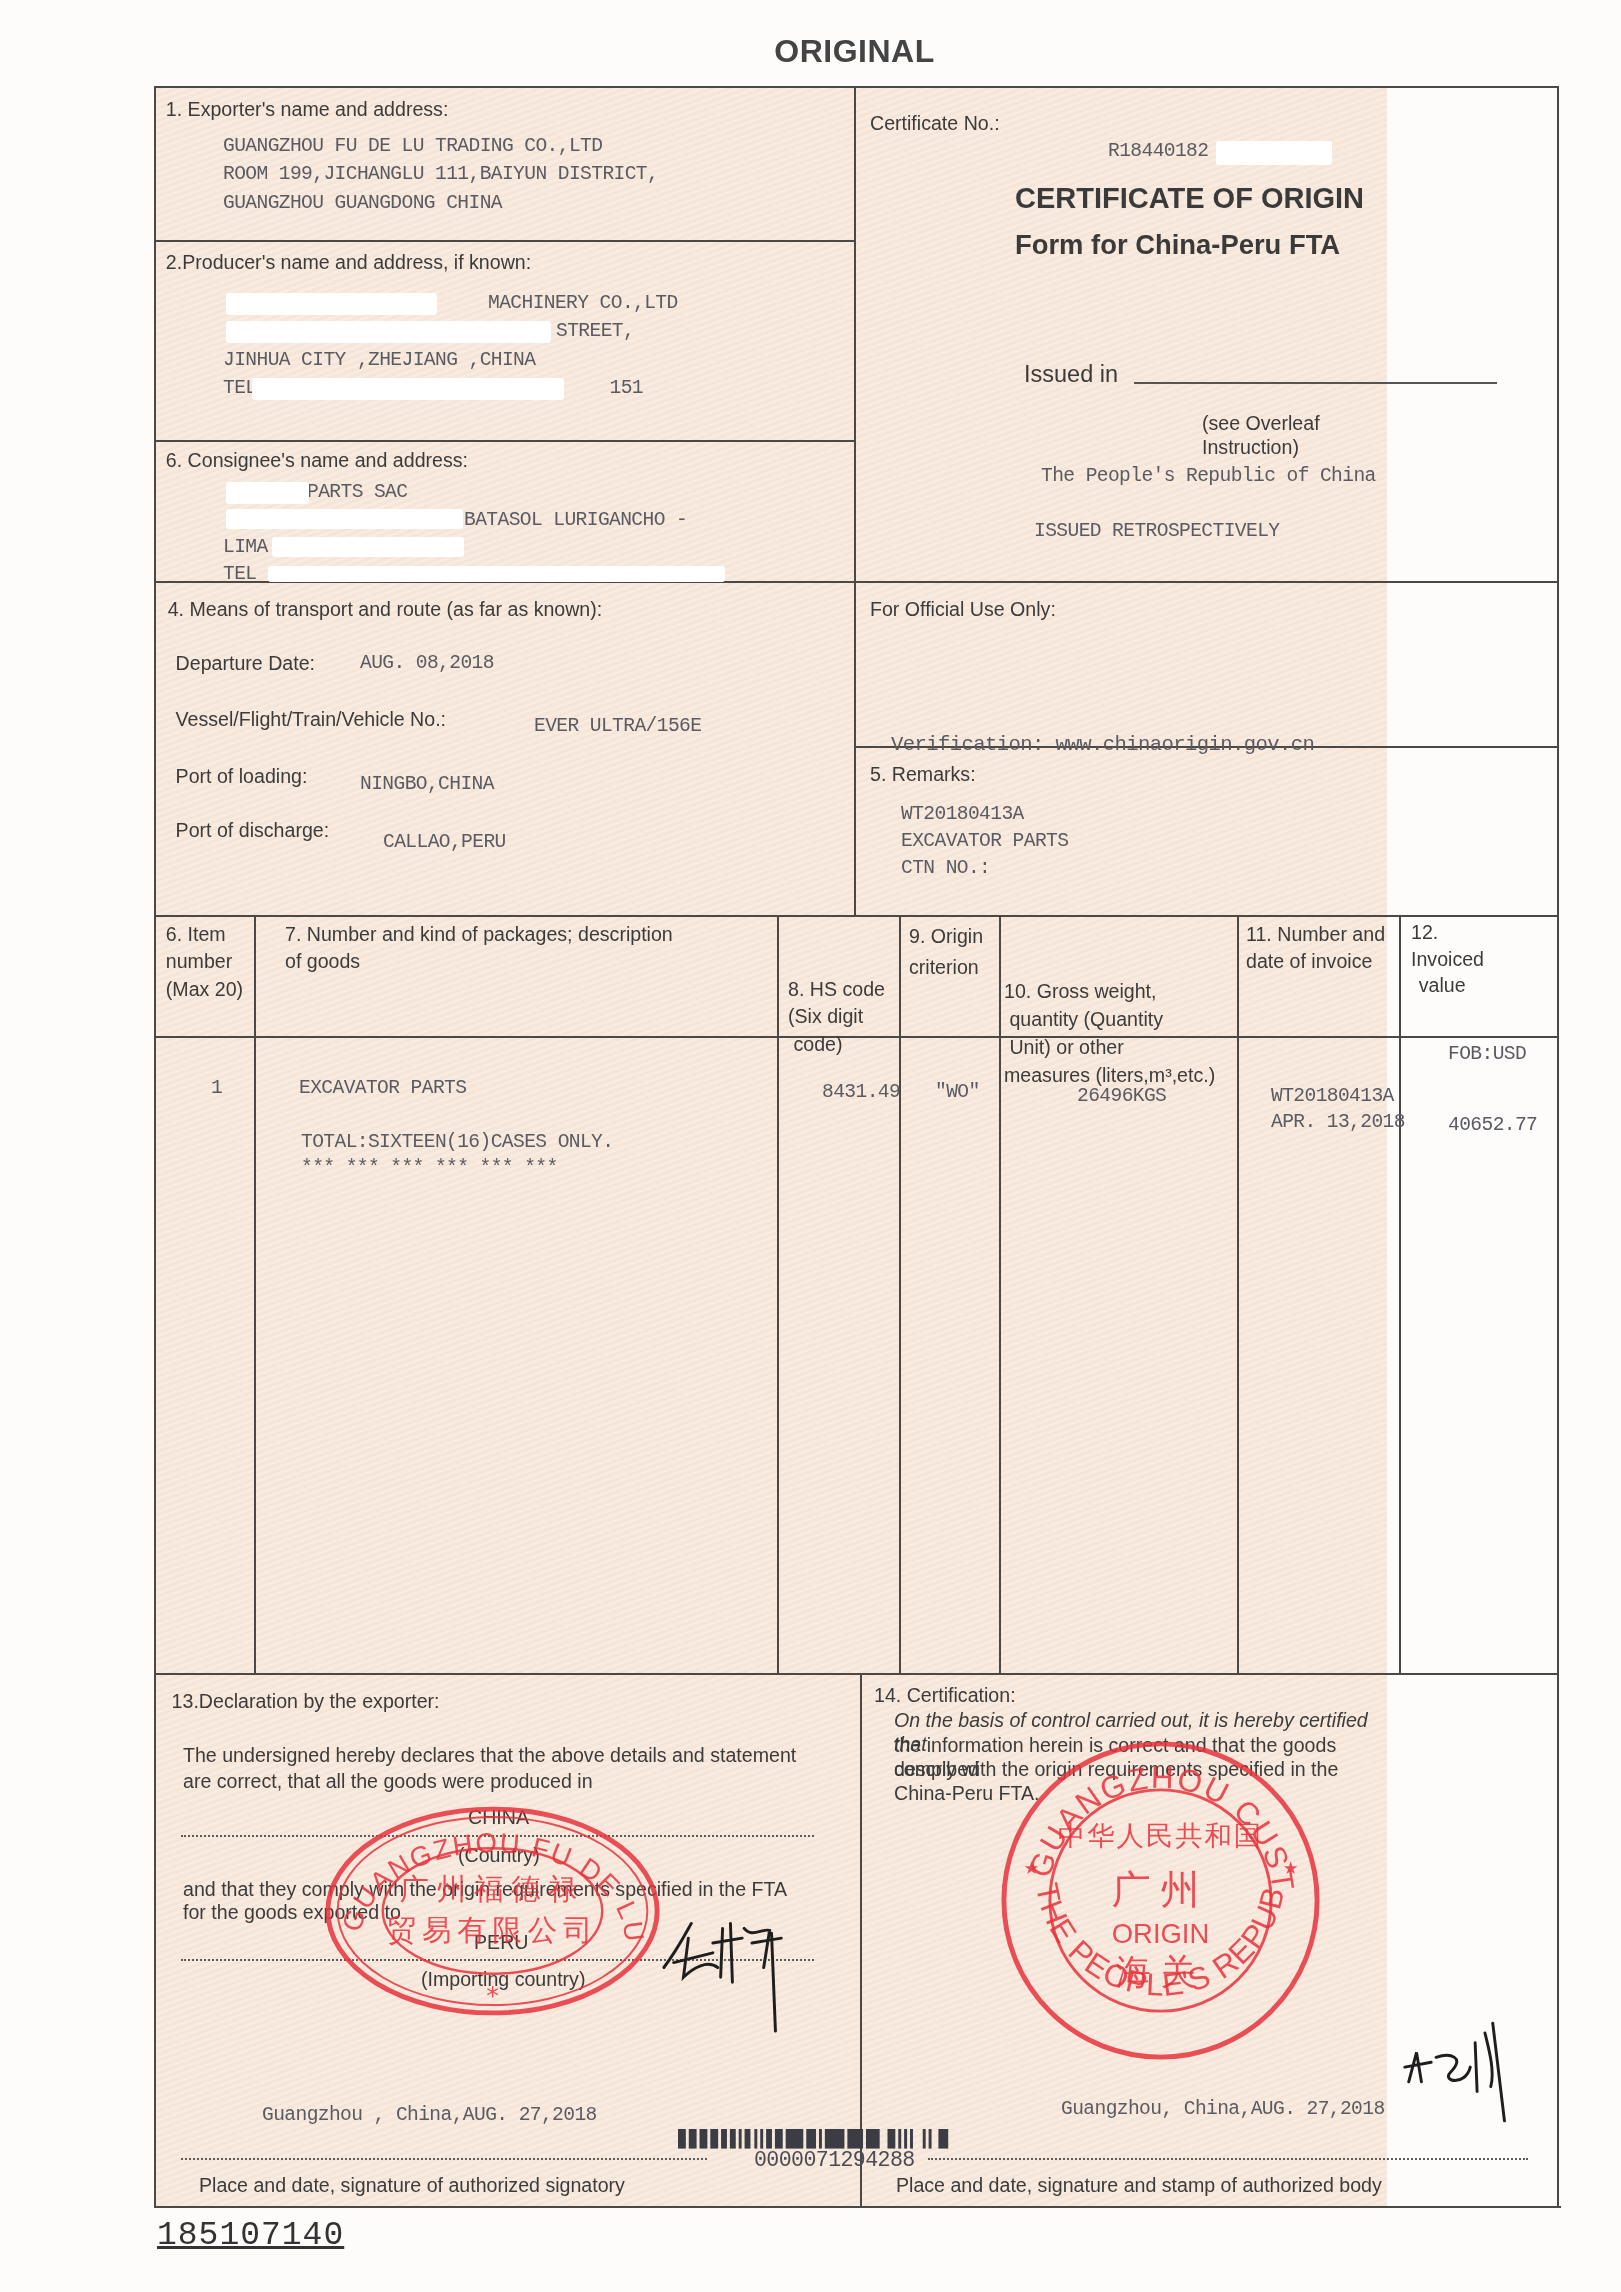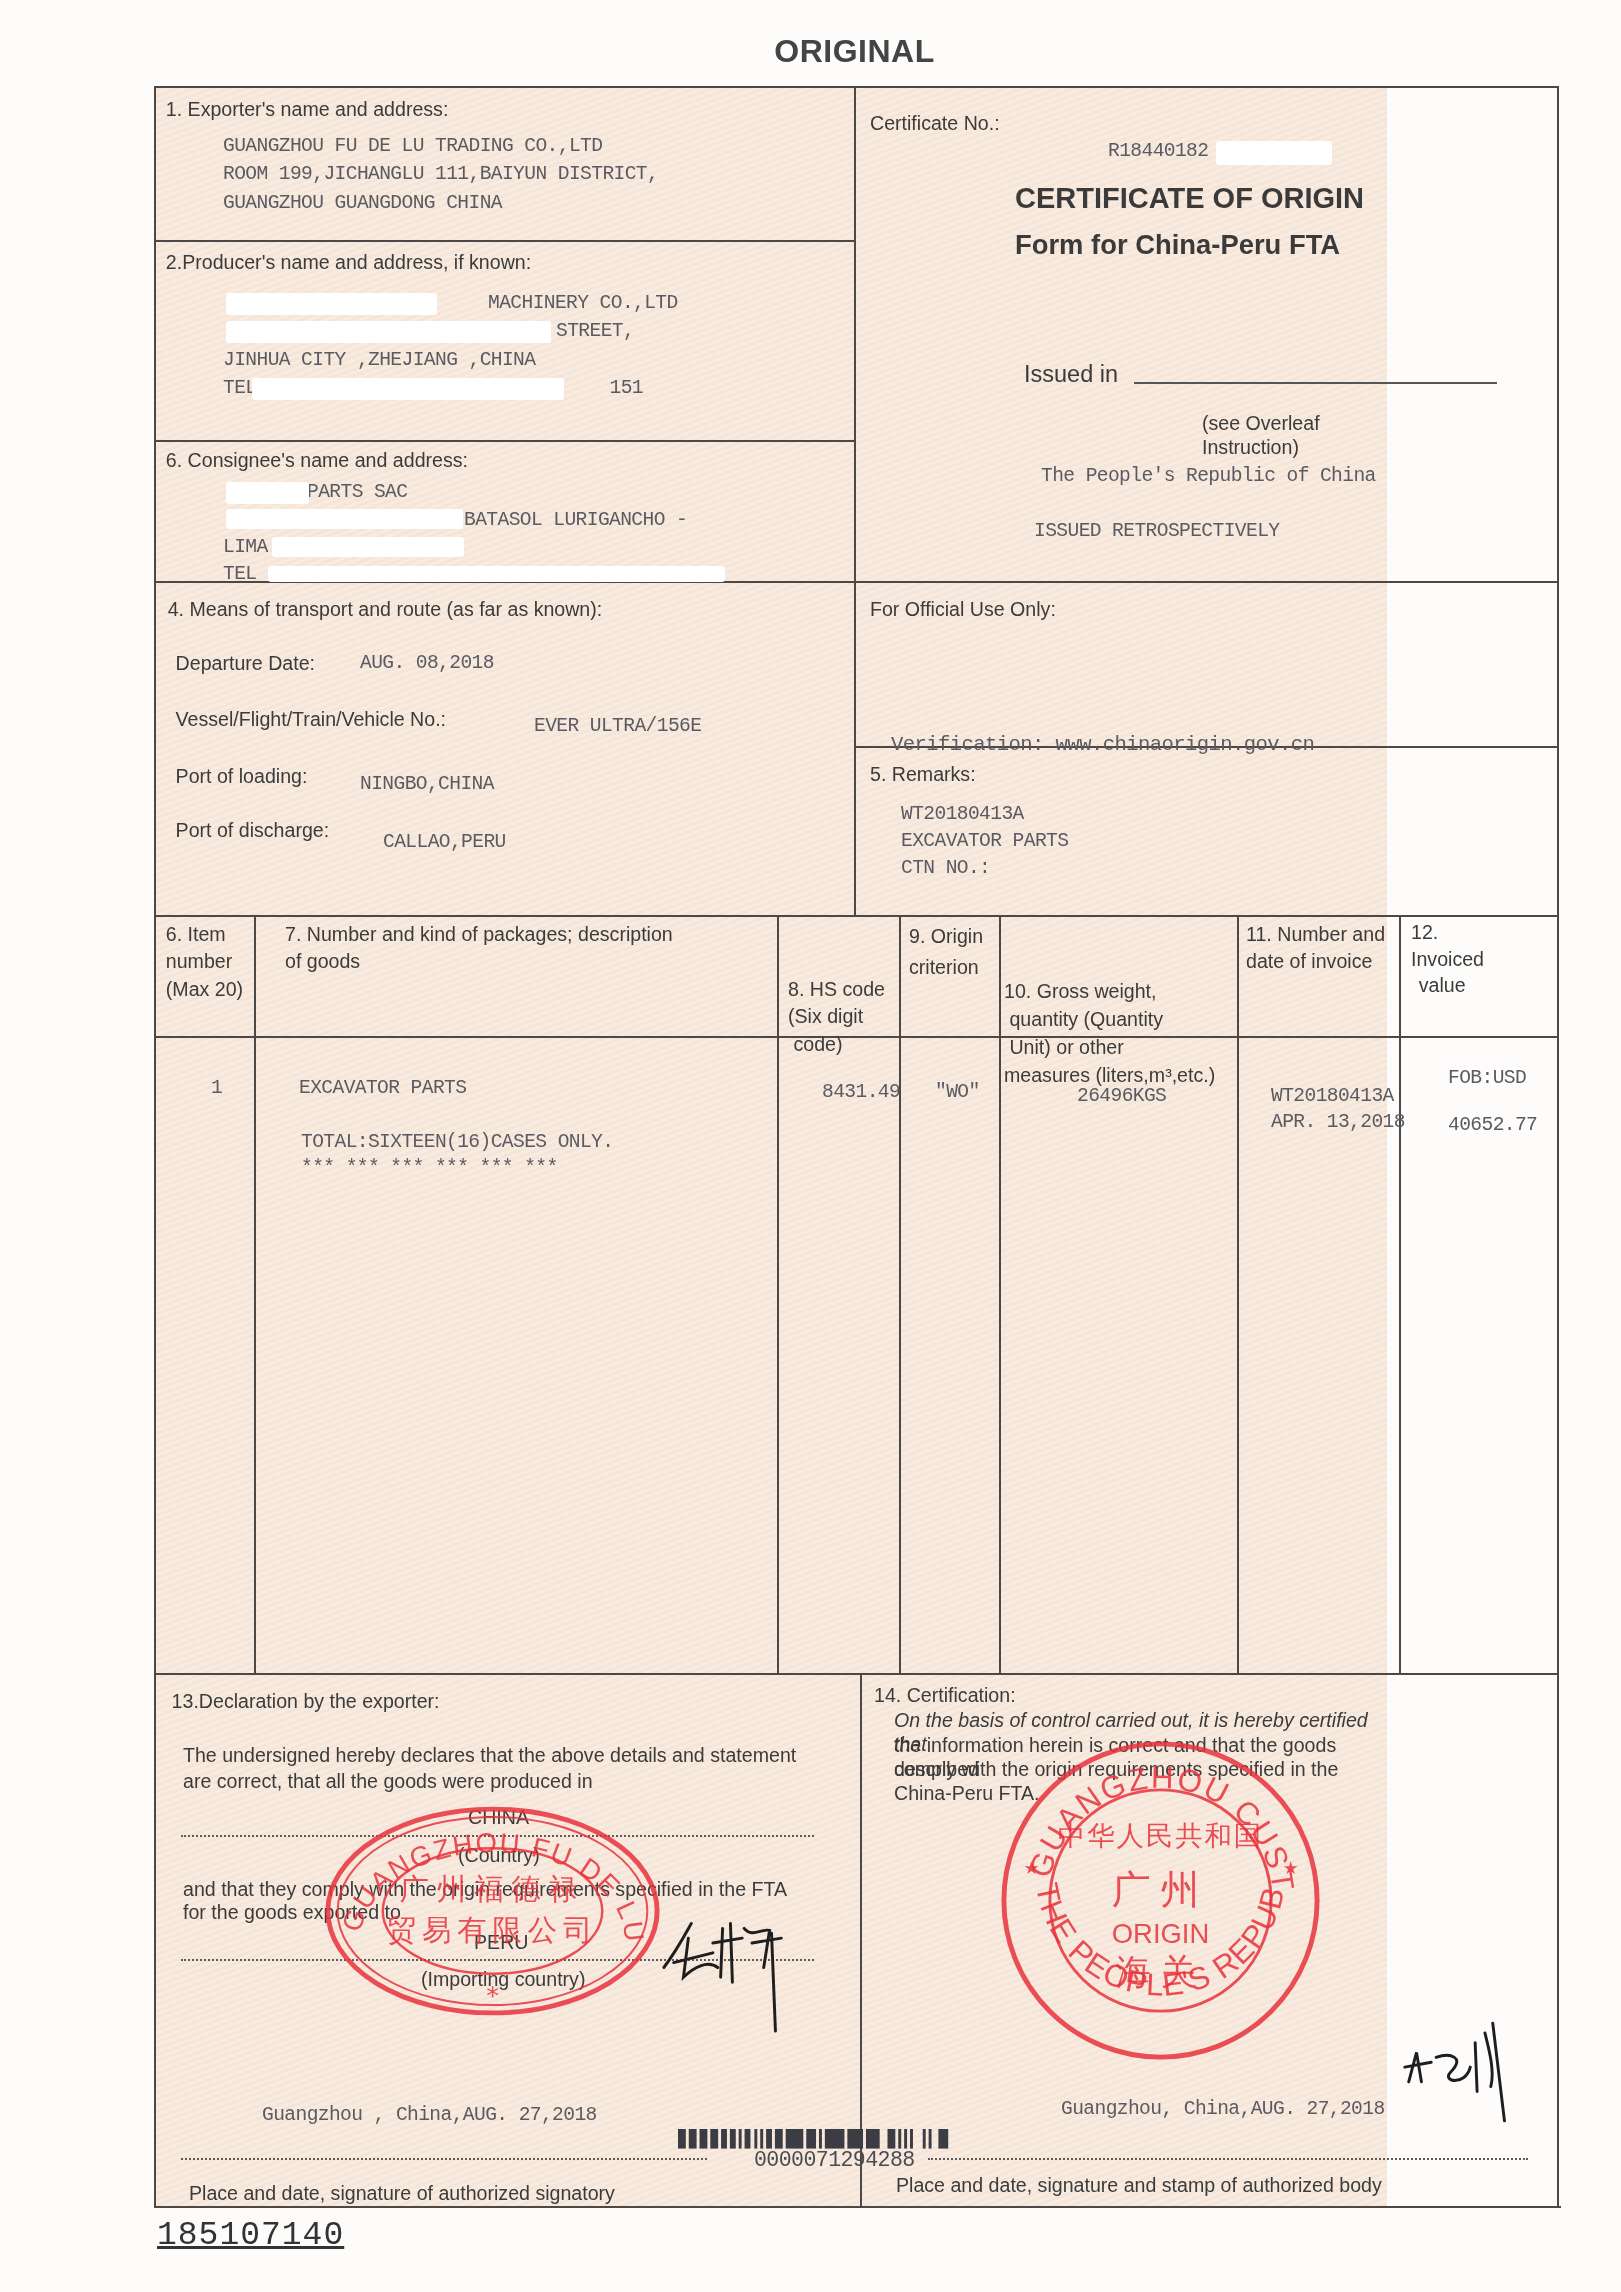--- a/index.html
+++ b/index.html
@@ -141,21 +141,21 @@
   <div>
     <div class="val" style="left:57px;top:988px;">1</div>
     <div class="val" style="left:145px;top:988px;">EXCAVATOR PARTS</div>
     <div class="val" style="left:147px;top:1042px;">TOTAL:SIXTEEN(16)CASES ONLY.</div>
     <div class="val" style="left:147px;top:1068px;">*** *** *** *** *** ***</div>
     <div class="val" style="left:668px;top:992px;">8431.49</div>
     <div class="val" style="left:781px;top:992px;">"WO"</div>
     <div class="val" style="left:923px;top:996px;">26496KGS</div>
     <div class="val" style="left:1117px;top:996px;">WT20180413A</div>
     <div class="val" style="left:1117px;top:1022px;">APR. 13,2018</div>
-    <div class="val" style="left:1294px;top:978px;">FOB:USD</div>
+    <div class="val" style="left:1294px;top:954px;">FOB:USD</div>
     <div class="val" style="left:1294px;top:1025px;">40652.77</div>
   </div>
 
   <div class="lbl" style="left:17.6px;top:1604px;">13.Declaration by the exporter:</div>
   <div class="lbl" style="left:29px;top:1658px;">The undersigned hereby declares that the above details and statement</div>
   <div class="lbl" style="left:29px;top:1684px;">are correct, that all the goods were produced in</div>
   <div class="lbl" style="left:314px;top:1720px;">CHINA</div>
   <div class="dots" style="left:27.4px;top:1749px;width:633px;"></div>
   <div class="lbl" style="left:304px;top:1758px;">(Country)</div>
   <div class="lbl" style="left:29px;top:1792px;">and that they comply with the origin requirements specified in the FTA</div>
@@ -178,21 +178,21 @@
     <text x="175" y="140" text-anchor="middle" font-family="DejaVu Sans, sans-serif" font-size="30" fill="#e8323c" opacity="0.85" letter-spacing="6">贸易有限公司</text>
     <text x="175" y="205" text-anchor="middle" font-family="DejaVu Sans, sans-serif" font-size="26" fill="#e8323c" opacity="0.85">*</text>
   </svg>
 
   <svg class="sign" style="left:500px;top:1813px;" width="147" height="137" viewBox="0 0 150 140">
     <path d="M10 70 C 25 50, 35 30, 38 25 M 20 65 L 60 55 M 35 40 L 30 80 C 40 70, 55 62, 65 70 M 70 30 L 68 80 M 60 45 L 90 40 M 78 25 L 80 85 M 92 30 C 100 40, 110 30, 118 32 L 112 70 M 100 45 L 130 40 M 120 35 L 124 135" stroke="#1e1e1e" stroke-width="3" fill="none" stroke-linecap="round"></path>
   </svg>
 
   <div class="val" style="left:108px;top:2015px;">Guangzhou , China,AUG. 27,2018</div>
   <div class="dots" style="left:27.4px;top:2072px;width:526px;"></div>
-  <div class="lbl" style="left:35px;top:2088px;margin-top:8px;">Place and date, signature of authorized signatory</div>
+  <div class="lbl" style="left:45px;top:2088px;">Place and date, signature of authorized signatory</div>
 
   <div class="lbl" style="left:720px;top:1598px;">14. Certification:</div>
   <div class="lbl" style="left:740px;top:1623px;font-style:italic;">On the basis of control carried out, it is hereby certified that</div>
   <div class="lbl" style="left:740px;top:1648px;">the information herein is correct and that the goods described</div>
   <div class="lbl" style="left:740px;top:1672px;">comply with the origin requirements specified in the China-Peru FTA.</div>
 
   <svg class="stamp" style="left:845px;top:1653px;" width="323" height="323" viewBox="0 0 330 330">
     <defs>
       <path id="cuTop" d="M 50 165 A 115 115 0 0 1 280 165"></path>
       <path id="cuBot" d="M 38 150 A 128 128 0 0 0 292 150"></path>

